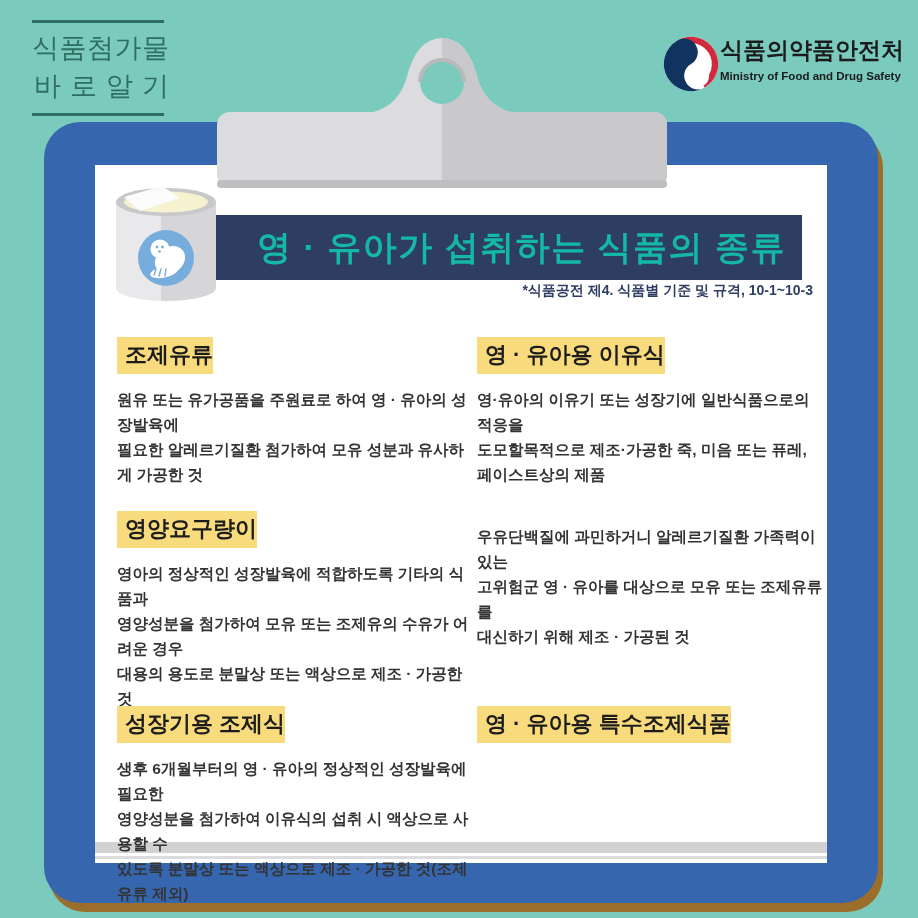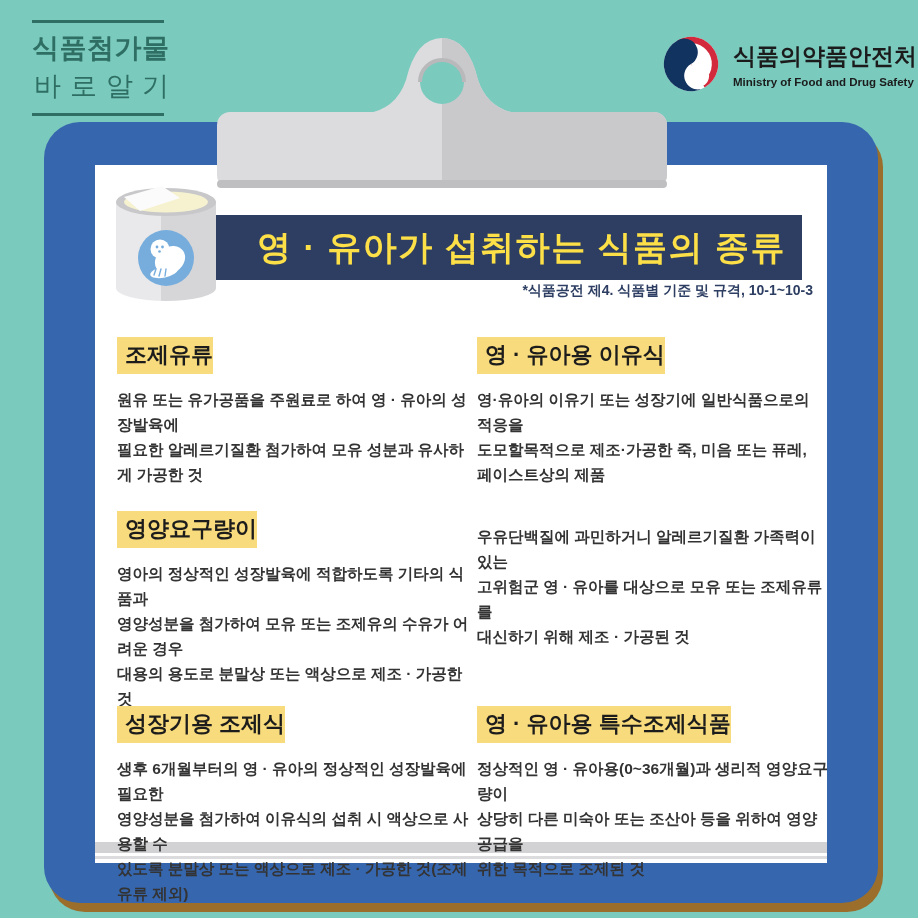--- a/index.html
+++ b/index.html
@@ -10,42 +10,42 @@
     --cream:#f6f2cf; --can-light:#e9e9eb; --can-mid:#d6d6d8; --can-rim:#c8c8ca;
   }
   *{margin:0;padding:0;box-sizing:border-box;}
   html,body{width:918px;height:918px;overflow:hidden;}
   body{font-family:"Liberation Sans","DejaVu Sans",sans-serif;}
   .stage{position:relative;width:918px;height:918px;background:var(--teal);}
 
   
   .brand{position:absolute;left:32px;top:20px;width:132px;border-top:3px solid var(--teal-dark);
          border-bottom:3px solid var(--teal-dark);padding:7px 0 9px 0;color:var(--teal-dark);}
-  .brand-line1{font-size:27px;font-weight:bold;letter-spacing:0.5px;white-space:nowrap;}
+  .brand-line1{font-size:27px;font-weight:normal;letter-spacing:0.5px;white-space:nowrap;}
   .brand-line2{font-size:27px;font-weight:normal;letter-spacing:9px;white-space:nowrap;margin-top:2px;padding-left:2px;}
 
   
-  .agency{position:absolute;left:662px;top:35px;display:flex;align-items:center;gap:13px;}
+  .agency{position:absolute;left:662px;top:35px;display:flex;align-items:flex-start;}
   .agency-name{font-size:23px;font-weight:bold;color:#1b1b1b;white-space:nowrap;}
   .agency-en{font-size:11.5px;font-weight:bold;color:#1b1b1b;margin-top:4px;white-space:nowrap;}
 
   
   .board-shadow{position:absolute;left:49px;top:131px;width:834px;height:781px;
                 background:var(--shadow-brown);border-radius:36px;}
   .board{position:absolute;left:44px;top:122px;width:834px;height:781px;
          background:var(--frame-blue);border-radius:36px;}
   .paper{position:absolute;left:95px;top:165px;width:732px;height:698px;background:#ffffff;}
   .paper-stripe-a{position:absolute;left:0;top:677px;width:100%;height:11px;background:var(--paper-stripe);}
   .paper-stripe-b{position:absolute;left:0;top:691px;width:100%;height:3px;background:var(--paper-stripe2);}
   .clip{position:absolute;left:216px;top:34px;z-index:6;}
 
   
   .banner{position:absolute;left:118px;top:50px;width:589px;height:65px;background:var(--navy);
           z-index:2;display:flex;align-items:center;justify-content:center;overflow:hidden;}
-  .banner-title{color:#fde047;font-size:34px;font-weight:bold;letter-spacing:1.5px;white-space:nowrap;margin-left:28px;}
+  .banner-title{color:#14b8a6;font-size:34px;font-weight:bold;letter-spacing:1.5px;white-space:nowrap;margin-left:28px;}
   .can{position:absolute;left:19px;top:21px;z-index:3;}
   .ref-note{position:absolute;right:14px;top:117px;font-size:14px;font-weight:bold;
             color:var(--navy);white-space:nowrap;}
 
   
   .section{position:absolute;width:352px;}
   .sec-title{display:inline-block;background:var(--yellow);color:var(--heading-text);
              font-size:22px;font-weight:bold;padding:3px 0 4px 8px;white-space:nowrap;}
   .sec-body{margin-top:13px;font-size:15.5px;line-height:25px;font-weight:bold;
             color:var(--text);white-space:pre-line;}
@@ -141,23 +141,20 @@
 대신하기 위해 제조 · 가공된 것</div>
     </div>
     <div class="section s5">
       <span class="sec-title">성장기용 조제식</span>
       <div class="sec-body">생후 6개월부터의 영 · 유아의 정상적인 성장발육에 필요한
 영양성분을 첨가하여 이유식의 섭취 시 액상으로 사용할 수
 있도록 분말상 또는 액상으로 제조 · 가공한 것(조제유류 제외)</div>
     </div>
     <div class="section s6">
       <span class="sec-title">영 · 유아용 특수조제식품</span>
-      <div class="sec-body">정상적인 영 · 유아용(0~36개월)과 생리적 영양요구량이
-상당히 다른 미숙아 또는 조산아 등을 위하여 영양공급을
-위한 목적으로 조제된 것</div>
     </div>
   </div>
 
   <svg class="clip" width="452" height="156" viewBox="0 0 452 156">
     <defs>
       <clipPath id="rightHalf">
           <rect x="226" y="0" width="226" height="156"></rect>
         </clipPath>
     </defs>
     <g>

